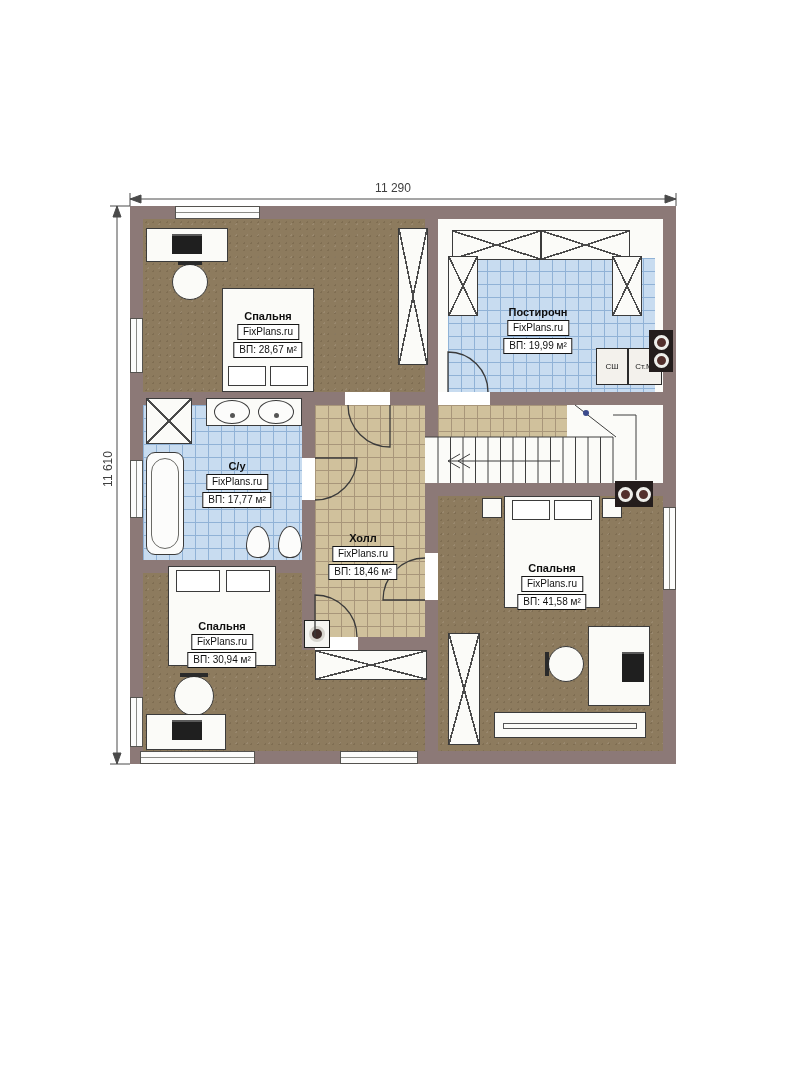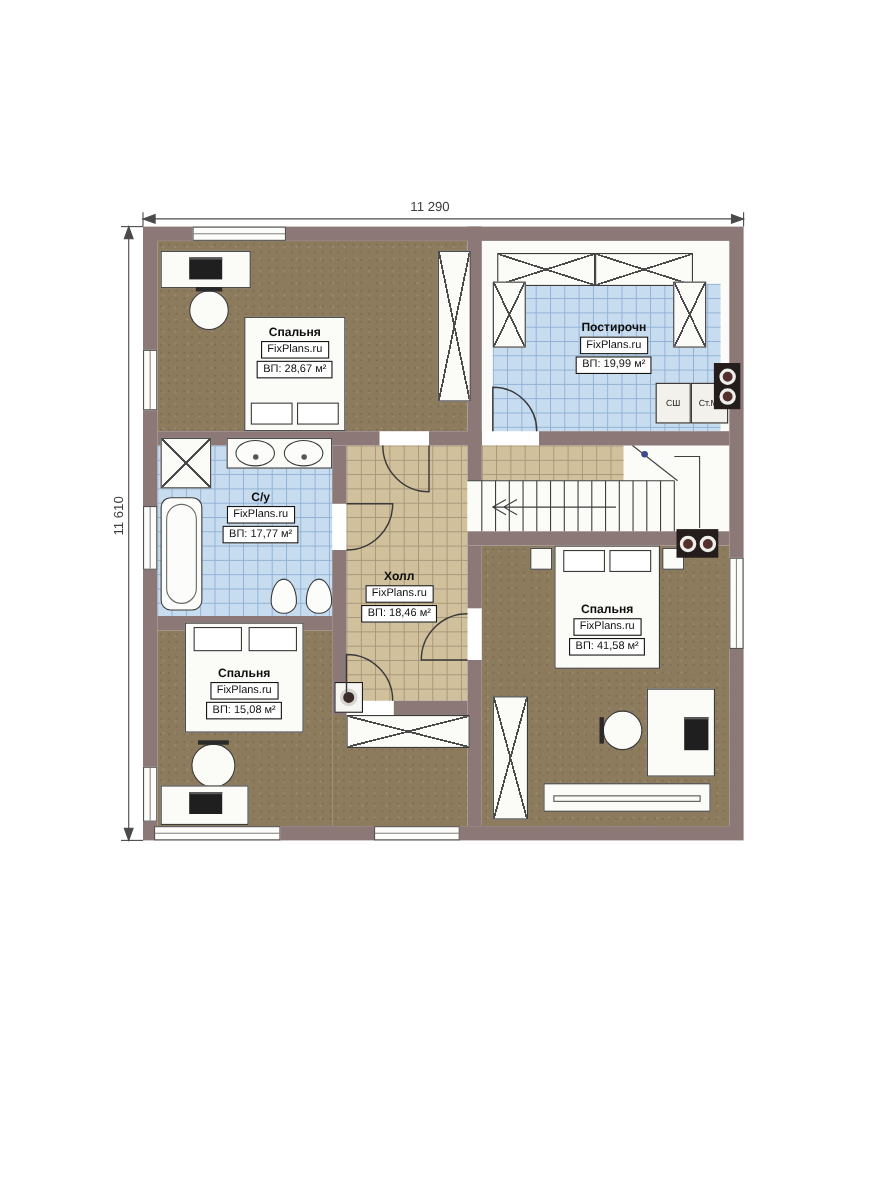--- a/index.html
+++ b/index.html
@@ -55,35 +55,35 @@
         font-size:8px;color:#222;}
   .boiler{background:#f6f5f2;border:1.6px solid #1e1e1e;z-index:4;display:flex;align-items:center;justify-content:center;}
   .boiler-circle{width:16px;height:16px;border-radius:50%;background:#3c2a28;border:3px solid #d8d6d0;box-sizing:border-box;}
   .dresser{background:#fbfbf8;border:1.4px solid #3b3b3b;z-index:3;}
   .dresser:before{content:"";position:absolute;left:8px;right:8px;top:50%;height:4px;margin-top:-2px;
     border:1px solid #555;}
 
   
   .room-label{position:absolute;display:flex;flex-direction:column;align-items:center;gap:2px;
     z-index:8;transform:translateX(-50%);}
-  .rl-name{font-weight:bold;font-size:11px;color:#0e0e0e;line-height:12px;}
+  .rl-name{font-weight:bold;font-size:11px;color:#0e0e0e;line-height:12px;margin-top:14px;}
   .rl-box{border:1.5px solid #141414;background:#ffffff;font-size:10px;color:#111;
     padding:1px 5px;white-space:nowrap;line-height:12px;}
 
   .dim-label{position:absolute;font-size:12px;color:#3f3f3f;z-index:9;}
   .dim-label-v{transform:rotate(-90deg);transform-origin:center;}
 
   .overlay{position:absolute;left:0;top:0;z-index:5;pointer-events:none;}
 </style>
 </head>
 <body>
 
 <div class="canvas">
 
-  <div class="dim-label" style="left:373px;top:181px;width:60px;text-align:left;">11 290</div>
+  <div class="dim-label" style="left:363px;top:181px;width:60px;text-align:center;">11 290</div>
   <div class="dim-label dim-label-v" style="left:78px;top:462px;width:60px;text-align:center;">11 610</div>
 
   <div class="abs floor-brown" style="left:143px;top:219px;width:282px;height:173px;"></div>
   <div class="abs area-white" style="left:438px;top:219px;width:225px;height:173px;"></div>
   <div class="abs tile-blue" style="left:448px;top:258px;width:207px;height:134px;"></div>
   <div class="abs tile-blue" style="left:143px;top:405px;width:159px;height:155px;"></div>
   <div class="abs tile-tan" style="left:315px;top:405px;width:110px;height:232px;"></div>
   <div class="abs tile-tan" style="left:438px;top:405px;width:129px;height:32px;"></div>
   <div class="abs area-white" style="left:567px;top:405px;width:96px;height:32px;"></div>
   <div class="abs area-white" style="left:425px;top:437px;width:238px;height:46px;"></div>
@@ -207,21 +207,21 @@
       <path d="M425 600 L383 600 A42 42 0 0 1 425 558"></path>
       <path d="M315 637 L315 595 A42 42 0 0 1 357 637"></path>
     </g>
   </svg>
 
   <div class="room-label" style="left:268px;top:296px;">
     <div class="rl-name">Спальня</div>
     <div class="rl-box">FixPlans.ru</div>
     <div class="rl-box">ВП: 28,67 м²</div>
   </div>
-  <div class="room-label" style="left:558px;top:292px;">
+  <div class="room-label" style="left:538px;top:292px;">
     <div class="rl-name">Постирочн</div>
     <div class="rl-box">FixPlans.ru</div>
     <div class="rl-box">ВП: 19,99 м²</div>
   </div>
   <div class="room-label" style="left:237px;top:446px;">
     <div class="rl-name">С/у</div>
     <div class="rl-box">FixPlans.ru</div>
     <div class="rl-box">ВП: 17,77 м²</div>
   </div>
   <div class="room-label" style="left:363px;top:518px;">
@@ -230,16 +230,16 @@
     <div class="rl-box">ВП: 18,46 м²</div>
   </div>
   <div class="room-label" style="left:552px;top:548px;">
     <div class="rl-name">Спальня</div>
     <div class="rl-box">FixPlans.ru</div>
     <div class="rl-box">ВП: 41,58 м²</div>
   </div>
   <div class="room-label" style="left:222px;top:606px;">
     <div class="rl-name">Спальня</div>
     <div class="rl-box">FixPlans.ru</div>
-    <div class="rl-box">ВП: 15,08 м²</div>
+    <div class="rl-box">ВП: 30,94 м²</div>
   </div>
 
 </div>
 
 </body></html>

